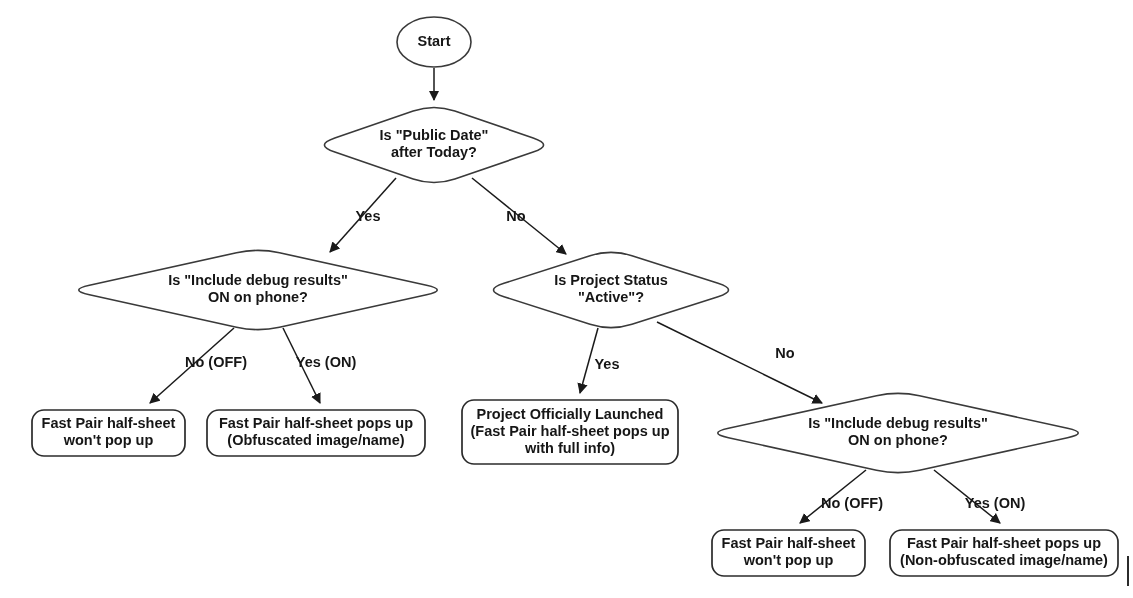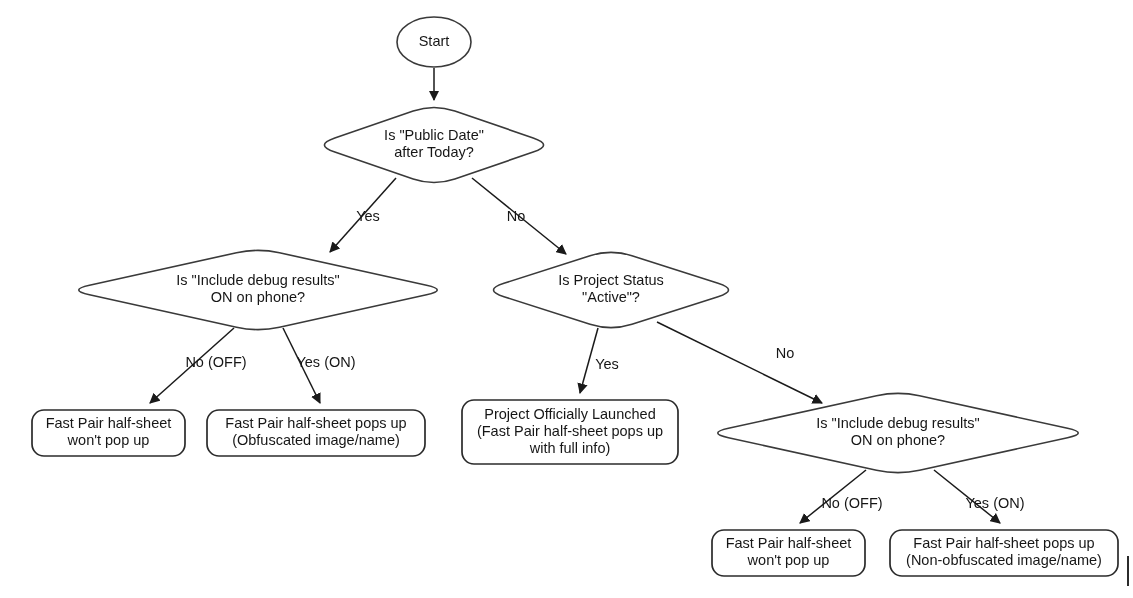--- a/index.html
+++ b/index.html
@@ -10,20 +10,21 @@
   body {
     width: 1133px;
     height: 598px;
     font-family: "Liberation Sans", sans-serif;
     overflow: hidden;
   }
   #flowchart-root {
     position: relative;
     width: 1133px;
     height: 598px;
+    font-weight: bold;
   }
   svg.chart {
     display: block;
     width: 1133px;
     height: 598px;
   }
   .node-shape {
     fill: #ffffff;
     stroke: #3a3a3a;
     stroke-width: 1.6;

